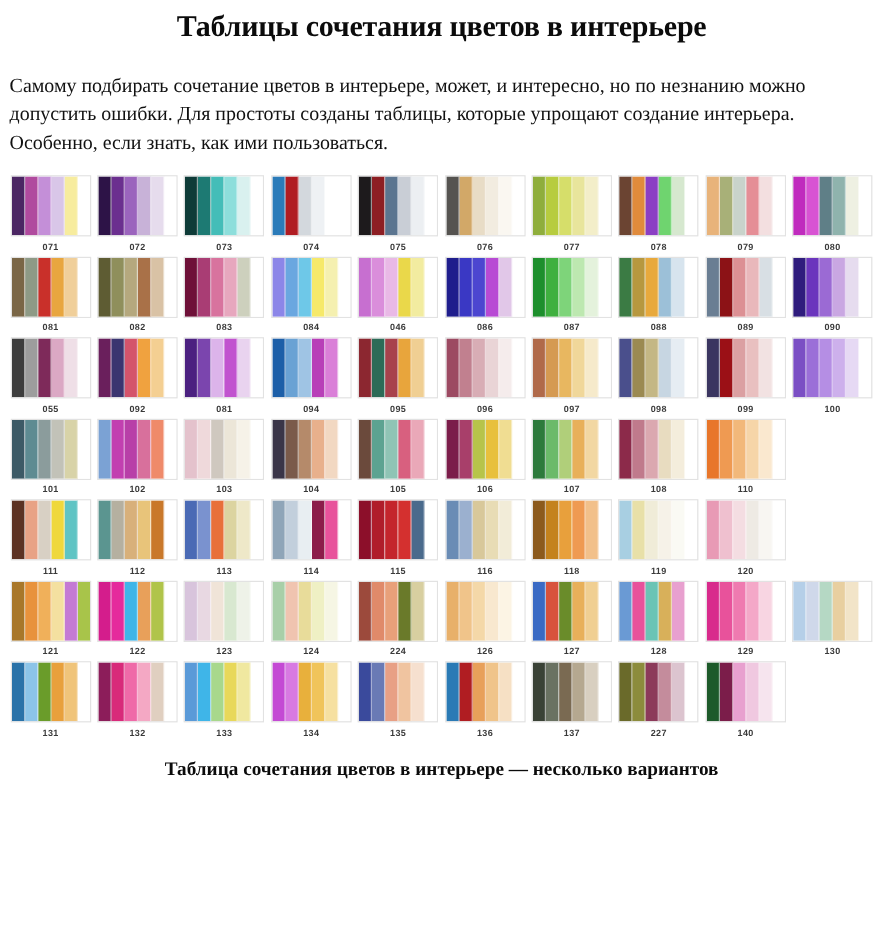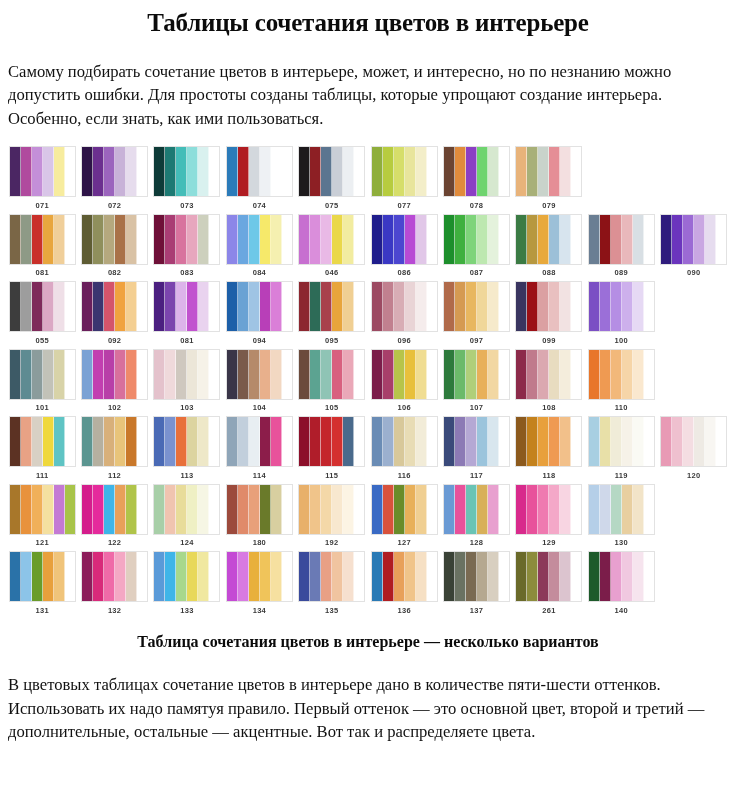--- a/index.html
+++ b/index.html
@@ -166,20 +166,31 @@
             <div class="bar" style="background: rgb(141, 31, 36);"></div>
             <div class="bar" style="background: rgb(91, 117, 144);"></div>
             <div class="bar" style="background: rgb(201, 206, 214);"></div>
             <div class="bar" style="background: rgb(236, 239, 242);"></div>
             <div class="bar" style="background: rgb(255, 255, 255);"></div>
           </div>
           <div class="swatch-label">075</div>
         </div>
         <div class="swatch-cell">
           <div class="swatch">
+            <div class="bar" style="background: rgb(85, 83, 80);"></div>
+            <div class="bar" style="background: rgb(210, 168, 104);"></div>
+            <div class="bar" style="background: rgb(232, 220, 198);"></div>
+            <div class="bar" style="background: rgb(242, 236, 224);"></div>
+            <div class="bar" style="background: rgb(250, 247, 241);"></div>
+            <div class="bar" style="background: rgb(255, 255, 255);"></div>
+          </div>
+          <div class="swatch-label">076</div>
+        </div>
+        <div class="swatch-cell">
+          <div class="swatch">
             <div class="bar" style="background: rgb(143, 174, 60);"></div>
             <div class="bar" style="background: rgb(183, 204, 63);"></div>
             <div class="bar" style="background: rgb(214, 222, 106);"></div>
             <div class="bar" style="background: rgb(232, 229, 156);"></div>
             <div class="bar" style="background: rgb(243, 238, 201);"></div>
             <div class="bar" style="background: rgb(255, 255, 255);"></div>
           </div>
           <div class="swatch-label">077</div>
         </div>
         <div class="swatch-cell">
@@ -197,20 +208,31 @@
           <div class="swatch">
             <div class="bar" style="background: rgb(232, 179, 122);"></div>
             <div class="bar" style="background: rgb(168, 176, 120);"></div>
             <div class="bar" style="background: rgb(201, 211, 203);"></div>
             <div class="bar" style="background: rgb(229, 142, 150);"></div>
             <div class="bar" style="background: rgb(243, 223, 224);"></div>
             <div class="bar" style="background: rgb(255, 255, 255);"></div>
           </div>
           <div class="swatch-label">079</div>
         </div>
+        <div class="swatch-cell">
+          <div class="swatch">
+            <div class="bar" style="background: rgb(192, 43, 190);"></div>
+            <div class="bar" style="background: rgb(216, 83, 211);"></div>
+            <div class="bar" style="background: rgb(95, 127, 135);"></div>
+            <div class="bar" style="background: rgb(143, 179, 173);"></div>
+            <div class="bar" style="background: rgb(238, 240, 226);"></div>
+            <div class="bar" style="background: rgb(255, 255, 255);"></div>
+          </div>
+          <div class="swatch-label">080</div>
+        </div>
       </div>
       <div class="palette-row">
         <div class="swatch-cell">
           <div class="swatch">
             <div class="bar" style="background: rgb(122, 102, 70);"></div>
             <div class="bar" style="background: rgb(142, 154, 134);"></div>
             <div class="bar" style="background: rgb(201, 48, 42);"></div>
             <div class="bar" style="background: rgb(232, 166, 63);"></div>
             <div class="bar" style="background: rgb(240, 207, 154);"></div>
             <div class="bar" style="background: rgb(255, 255, 255);"></div>
@@ -390,20 +412,31 @@
             <div class="bar" style="background: rgb(213, 154, 82);"></div>
             <div class="bar" style="background: rgb(232, 183, 96);"></div>
             <div class="bar" style="background: rgb(240, 215, 154);"></div>
             <div class="bar" style="background: rgb(246, 234, 203);"></div>
             <div class="bar" style="background: rgb(255, 255, 255);"></div>
           </div>
           <div class="swatch-label">097</div>
         </div>
         <div class="swatch-cell">
           <div class="swatch">
+            <div class="bar" style="background: rgb(74, 79, 140);"></div>
+            <div class="bar" style="background: rgb(155, 138, 82);"></div>
+            <div class="bar" style="background: rgb(196, 183, 133);"></div>
+            <div class="bar" style="background: rgb(199, 214, 226);"></div>
+            <div class="bar" style="background: rgb(230, 237, 243);"></div>
+            <div class="bar" style="background: rgb(255, 255, 255);"></div>
+          </div>
+          <div class="swatch-label">098</div>
+        </div>
+        <div class="swatch-cell">
+          <div class="swatch">
             <div class="bar" style="background: rgb(58, 53, 96);"></div>
             <div class="bar" style="background: rgb(155, 16, 22);"></div>
             <div class="bar" style="background: rgb(219, 160, 162);"></div>
             <div class="bar" style="background: rgb(233, 192, 192);"></div>
             <div class="bar" style="background: rgb(242, 226, 226);"></div>
             <div class="bar" style="background: rgb(255, 255, 255);"></div>
           </div>
           <div class="swatch-label">099</div>
         </div>
         <div class="swatch-cell">
@@ -578,31 +611,20 @@
         <div class="swatch-cell">
           <div class="swatch">
             <div class="bar" style="background: rgb(106, 140, 181);"></div>
             <div class="bar" style="background: rgb(155, 176, 207);"></div>
             <div class="bar" style="background: rgb(216, 200, 154);"></div>
             <div class="bar" style="background: rgb(232, 220, 181);"></div>
             <div class="bar" style="background: rgb(242, 236, 216);"></div>
             <div class="bar" style="background: rgb(255, 255, 255);"></div>
           </div>
           <div class="swatch-label">116</div>
-        </div>
-        <div class="swatch-cell">
-          <div class="swatch">
-            <div class="bar" style="background: rgb(58, 74, 122);"></div>
-            <div class="bar" style="background: rgb(140, 122, 181);"></div>
-            <div class="bar" style="background: rgb(181, 168, 212);"></div>
-            <div class="bar" style="background: rgb(155, 196, 220);"></div>
-            <div class="bar" style="background: rgb(216, 230, 238);"></div>
-            <div class="bar" style="background: rgb(255, 255, 255);"></div>
-          </div>
-          <div class="swatch-label">117</div>
         </div>
         <div class="swatch-cell">
           <div class="swatch">
             <div class="bar" style="background: rgb(140, 90, 29);"></div>
             <div class="bar" style="background: rgb(196, 130, 29);"></div>
             <div class="bar" style="background: rgb(232, 160, 60);"></div>
             <div class="bar" style="background: rgb(239, 154, 82);"></div>
             <div class="bar" style="background: rgb(242, 192, 138);"></div>
             <div class="bar" style="background: rgb(255, 255, 255);"></div>
           </div>
@@ -649,50 +671,61 @@
             <div class="bar" style="background: rgb(229, 42, 156);"></div>
             <div class="bar" style="background: rgb(63, 181, 232);"></div>
             <div class="bar" style="background: rgb(232, 160, 90);"></div>
             <div class="bar" style="background: rgb(176, 196, 74);"></div>
             <div class="bar" style="background: rgb(255, 255, 255);"></div>
           </div>
           <div class="swatch-label">122</div>
         </div>
         <div class="swatch-cell">
           <div class="swatch">
+            <div class="bar" style="background: rgb(216, 196, 220);"></div>
+            <div class="bar" style="background: rgb(232, 216, 226);"></div>
+            <div class="bar" style="background: rgb(240, 228, 216);"></div>
+            <div class="bar" style="background: rgb(216, 232, 208);"></div>
+            <div class="bar" style="background: rgb(238, 242, 232);"></div>
+            <div class="bar" style="background: rgb(255, 255, 255);"></div>
+          </div>
+          <div class="swatch-label">123</div>
+        </div>
+        <div class="swatch-cell">
+          <div class="swatch">
             <div class="bar" style="background: rgb(168, 207, 168);"></div>
             <div class="bar" style="background: rgb(240, 196, 176);"></div>
             <div class="bar" style="background: rgb(232, 220, 154);"></div>
             <div class="bar" style="background: rgb(239, 240, 196);"></div>
             <div class="bar" style="background: rgb(246, 246, 228);"></div>
             <div class="bar" style="background: rgb(255, 255, 255);"></div>
           </div>
           <div class="swatch-label">124</div>
         </div>
         <div class="swatch-cell">
           <div class="swatch">
             <div class="bar" style="background: rgb(156, 74, 60);"></div>
             <div class="bar" style="background: rgb(224, 138, 106);"></div>
             <div class="bar" style="background: rgb(232, 160, 122);"></div>
             <div class="bar" style="background: rgb(106, 122, 42);"></div>
             <div class="bar" style="background: rgb(216, 207, 160);"></div>
             <div class="bar" style="background: rgb(255, 255, 255);"></div>
           </div>
-          <div class="swatch-label">180</div>
+          <div class="swatch-label">224</div>
         </div>
         <div class="swatch-cell">
           <div class="swatch">
             <div class="bar" style="background: rgb(232, 176, 106);"></div>
             <div class="bar" style="background: rgb(240, 196, 138);"></div>
             <div class="bar" style="background: rgb(244, 216, 168);"></div>
             <div class="bar" style="background: rgb(248, 232, 207);"></div>
             <div class="bar" style="background: rgb(252, 244, 228);"></div>
             <div class="bar" style="background: rgb(255, 255, 255);"></div>
           </div>
-          <div class="swatch-label">192</div>
+          <div class="swatch-label">126</div>
         </div>
         <div class="swatch-cell">
           <div class="swatch">
             <div class="bar" style="background: rgb(58, 106, 196);"></div>
             <div class="bar" style="background: rgb(216, 82, 60);"></div>
             <div class="bar" style="background: rgb(106, 140, 42);"></div>
             <div class="bar" style="background: rgb(232, 176, 90);"></div>
             <div class="bar" style="background: rgb(240, 207, 146);"></div>
             <div class="bar" style="background: rgb(255, 255, 255);"></div>
           </div>
@@ -812,33 +845,32 @@
         </div>
         <div class="swatch-cell">
           <div class="swatch">
             <div class="bar" style="background: rgb(106, 106, 42);"></div>
             <div class="bar" style="background: rgb(140, 140, 60);"></div>
             <div class="bar" style="background: rgb(140, 58, 90);"></div>
             <div class="bar" style="background: rgb(196, 140, 156);"></div>
             <div class="bar" style="background: rgb(220, 196, 207);"></div>
             <div class="bar" style="background: rgb(255, 255, 255);"></div>
           </div>
-          <div class="swatch-label">261</div>
+          <div class="swatch-label">227</div>
         </div>
         <div class="swatch-cell">
           <div class="swatch">
             <div class="bar" style="background: rgb(29, 90, 42);"></div>
             <div class="bar" style="background: rgb(123, 29, 74);"></div>
             <div class="bar" style="background: rgb(232, 160, 207);"></div>
             <div class="bar" style="background: rgb(240, 200, 224);"></div>
             <div class="bar" style="background: rgb(246, 228, 238);"></div>
             <div class="bar" style="background: rgb(255, 255, 255);"></div>
           </div>
           <div class="swatch-label">140</div>
         </div>
       </div>
     </div>
 
   <p class="caption">Таблица сочетания цветов в интерьере — несколько вариантов</p>
 
-  <p class="outro">В цветовых таблицах сочетание цветов в интерьере дано в количестве пяти-шести оттенков. Использовать их надо памятуя правило. Первый оттенок — это основной цвет, второй и третий — дополнительные, остальные — акцентные. Вот так и распределяете цвета.</p>
 
 </div>
 
 </body></html>

